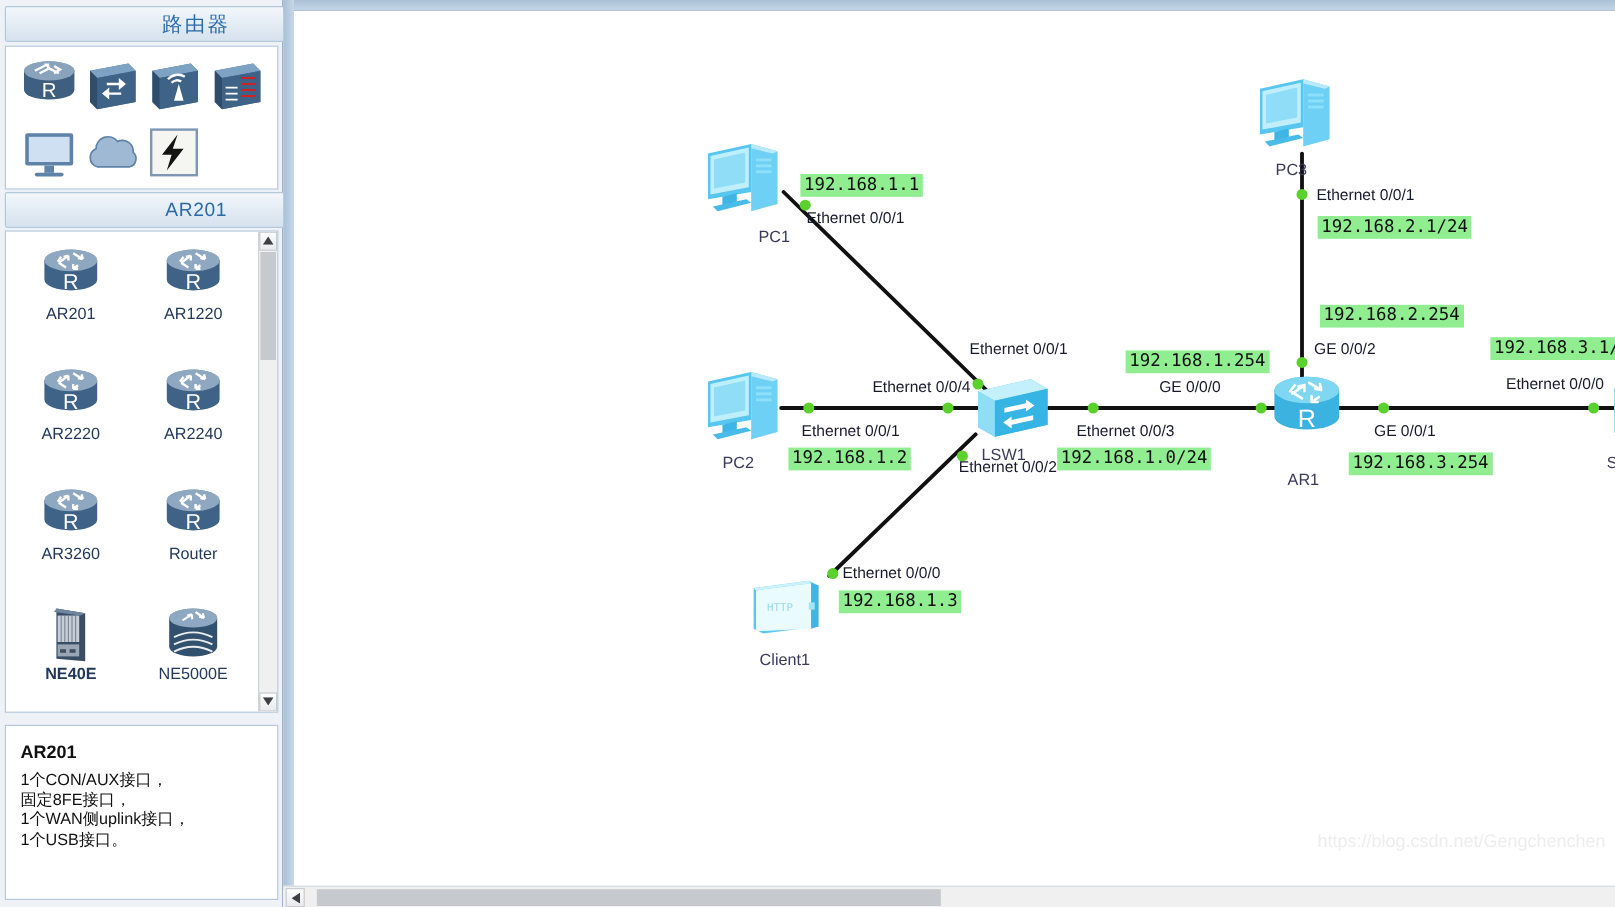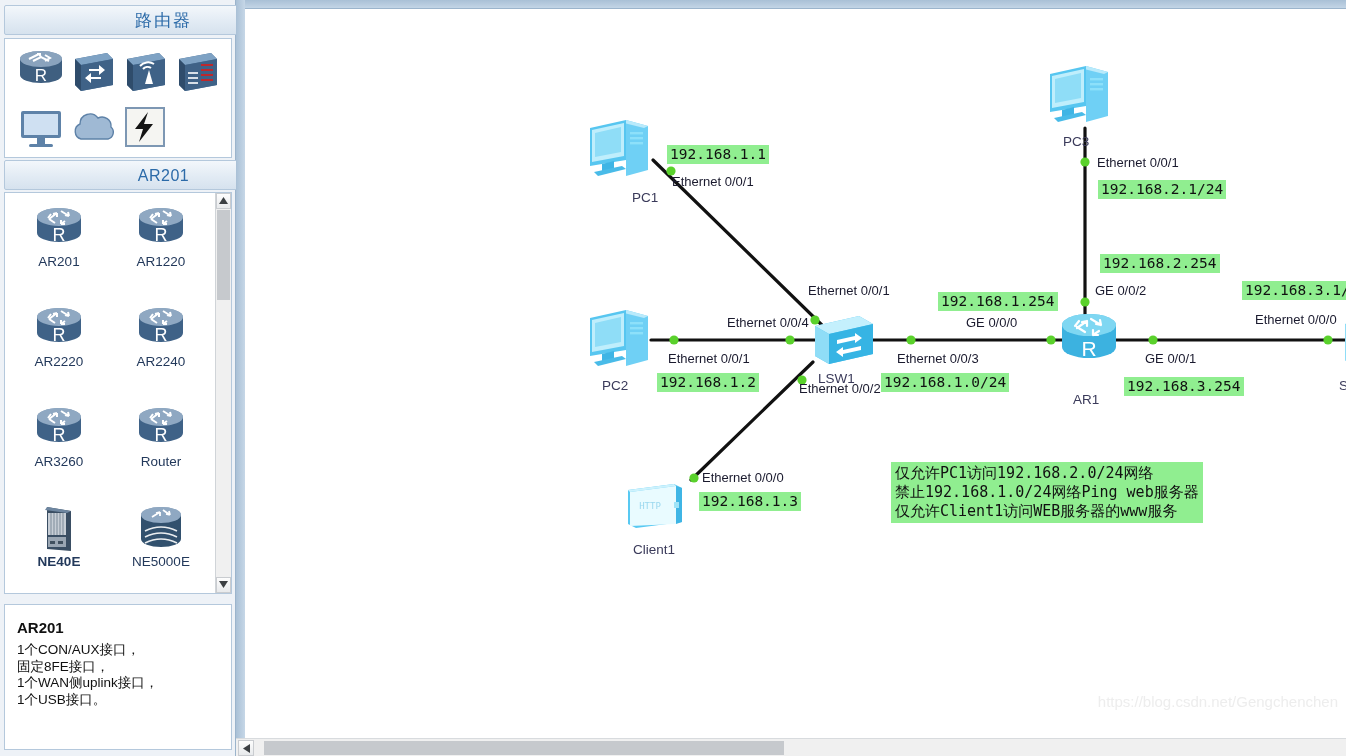--- a/index.html
+++ b/index.html
@@ -628,25 +628,20 @@
         <div class="ip-label" style="left:422px;top:135px;">192.168.1.1</div>
         <div class="ip-label" style="left:412px;top:363px;">192.168.1.2</div>
         <div class="ip-label" style="left:454px;top:482px;">192.168.1.3</div>
         <div class="ip-label" style="left:636px;top:363px;">192.168.1.0/24</div>
         <div class="ip-label" style="left:693px;top:282px;">192.168.1.254</div>
         <div class="ip-label" style="left:853px;top:170px;">192.168.2.1/24</div>
         <div class="ip-label" style="left:855px;top:244px;">192.168.2.254</div>
         <div class="ip-label" style="left:879px;top:367px;">192.168.3.254</div>
         <div class="ip-label" style="left:997px;top:271px;">192.168.3.1/24</div>
 
-        <div id="note-block" style="left:646px;top:452px;">
-          <div class="note-line">仅允许PC1访问192.168.2.0/24网络</div>
-          <div class="note-line">禁止192.168.1.0/24网络Ping web服务器</div>
-          <div class="note-line">仅允许Client1访问WEB服务器的www服务</div>
-        </div>
 
         <div id="watermark">https://blog.csdn.net/Gengchenchen</div>
       </div>
     </div>
 
     <div id="canvas-botbar">
       <div id="hscroll-left">
         <svg width="7" height="9" viewBox="0 0 7 9" style="display:block;margin:3px auto;">
             <path d="M7 0 L7 9 L0 4.5 Z" fill="#3c4043"></path>
           </svg>

